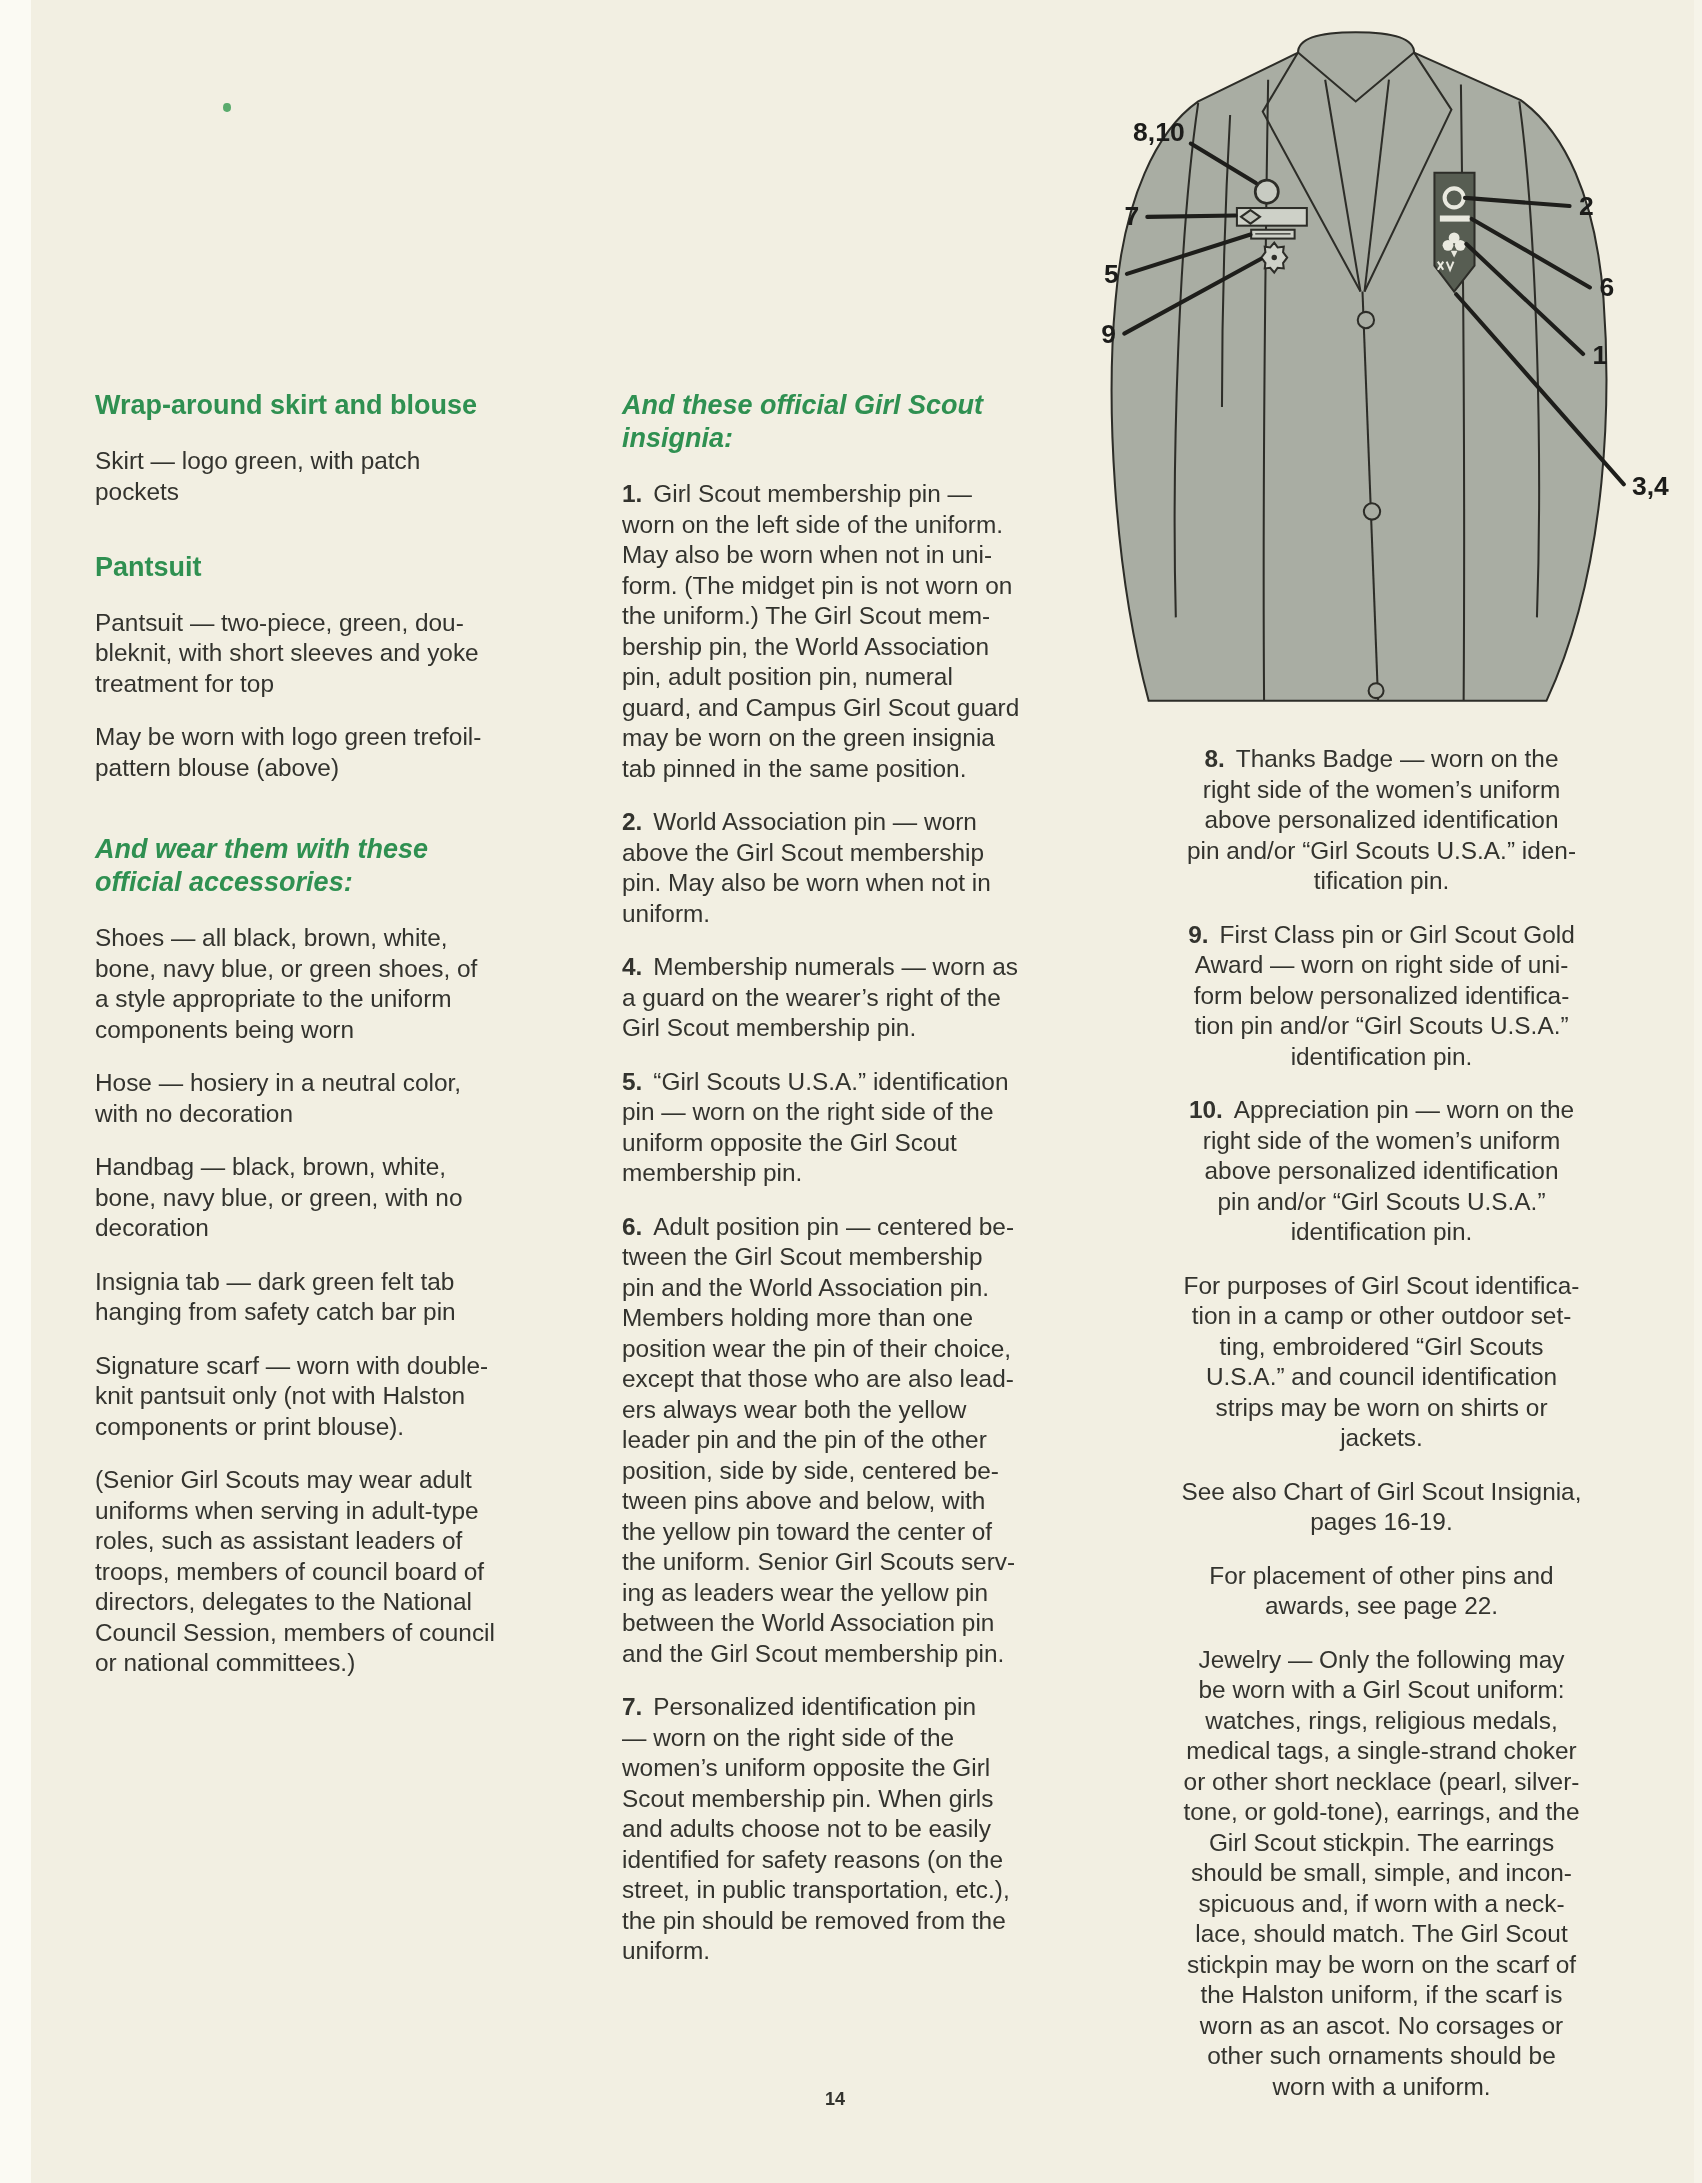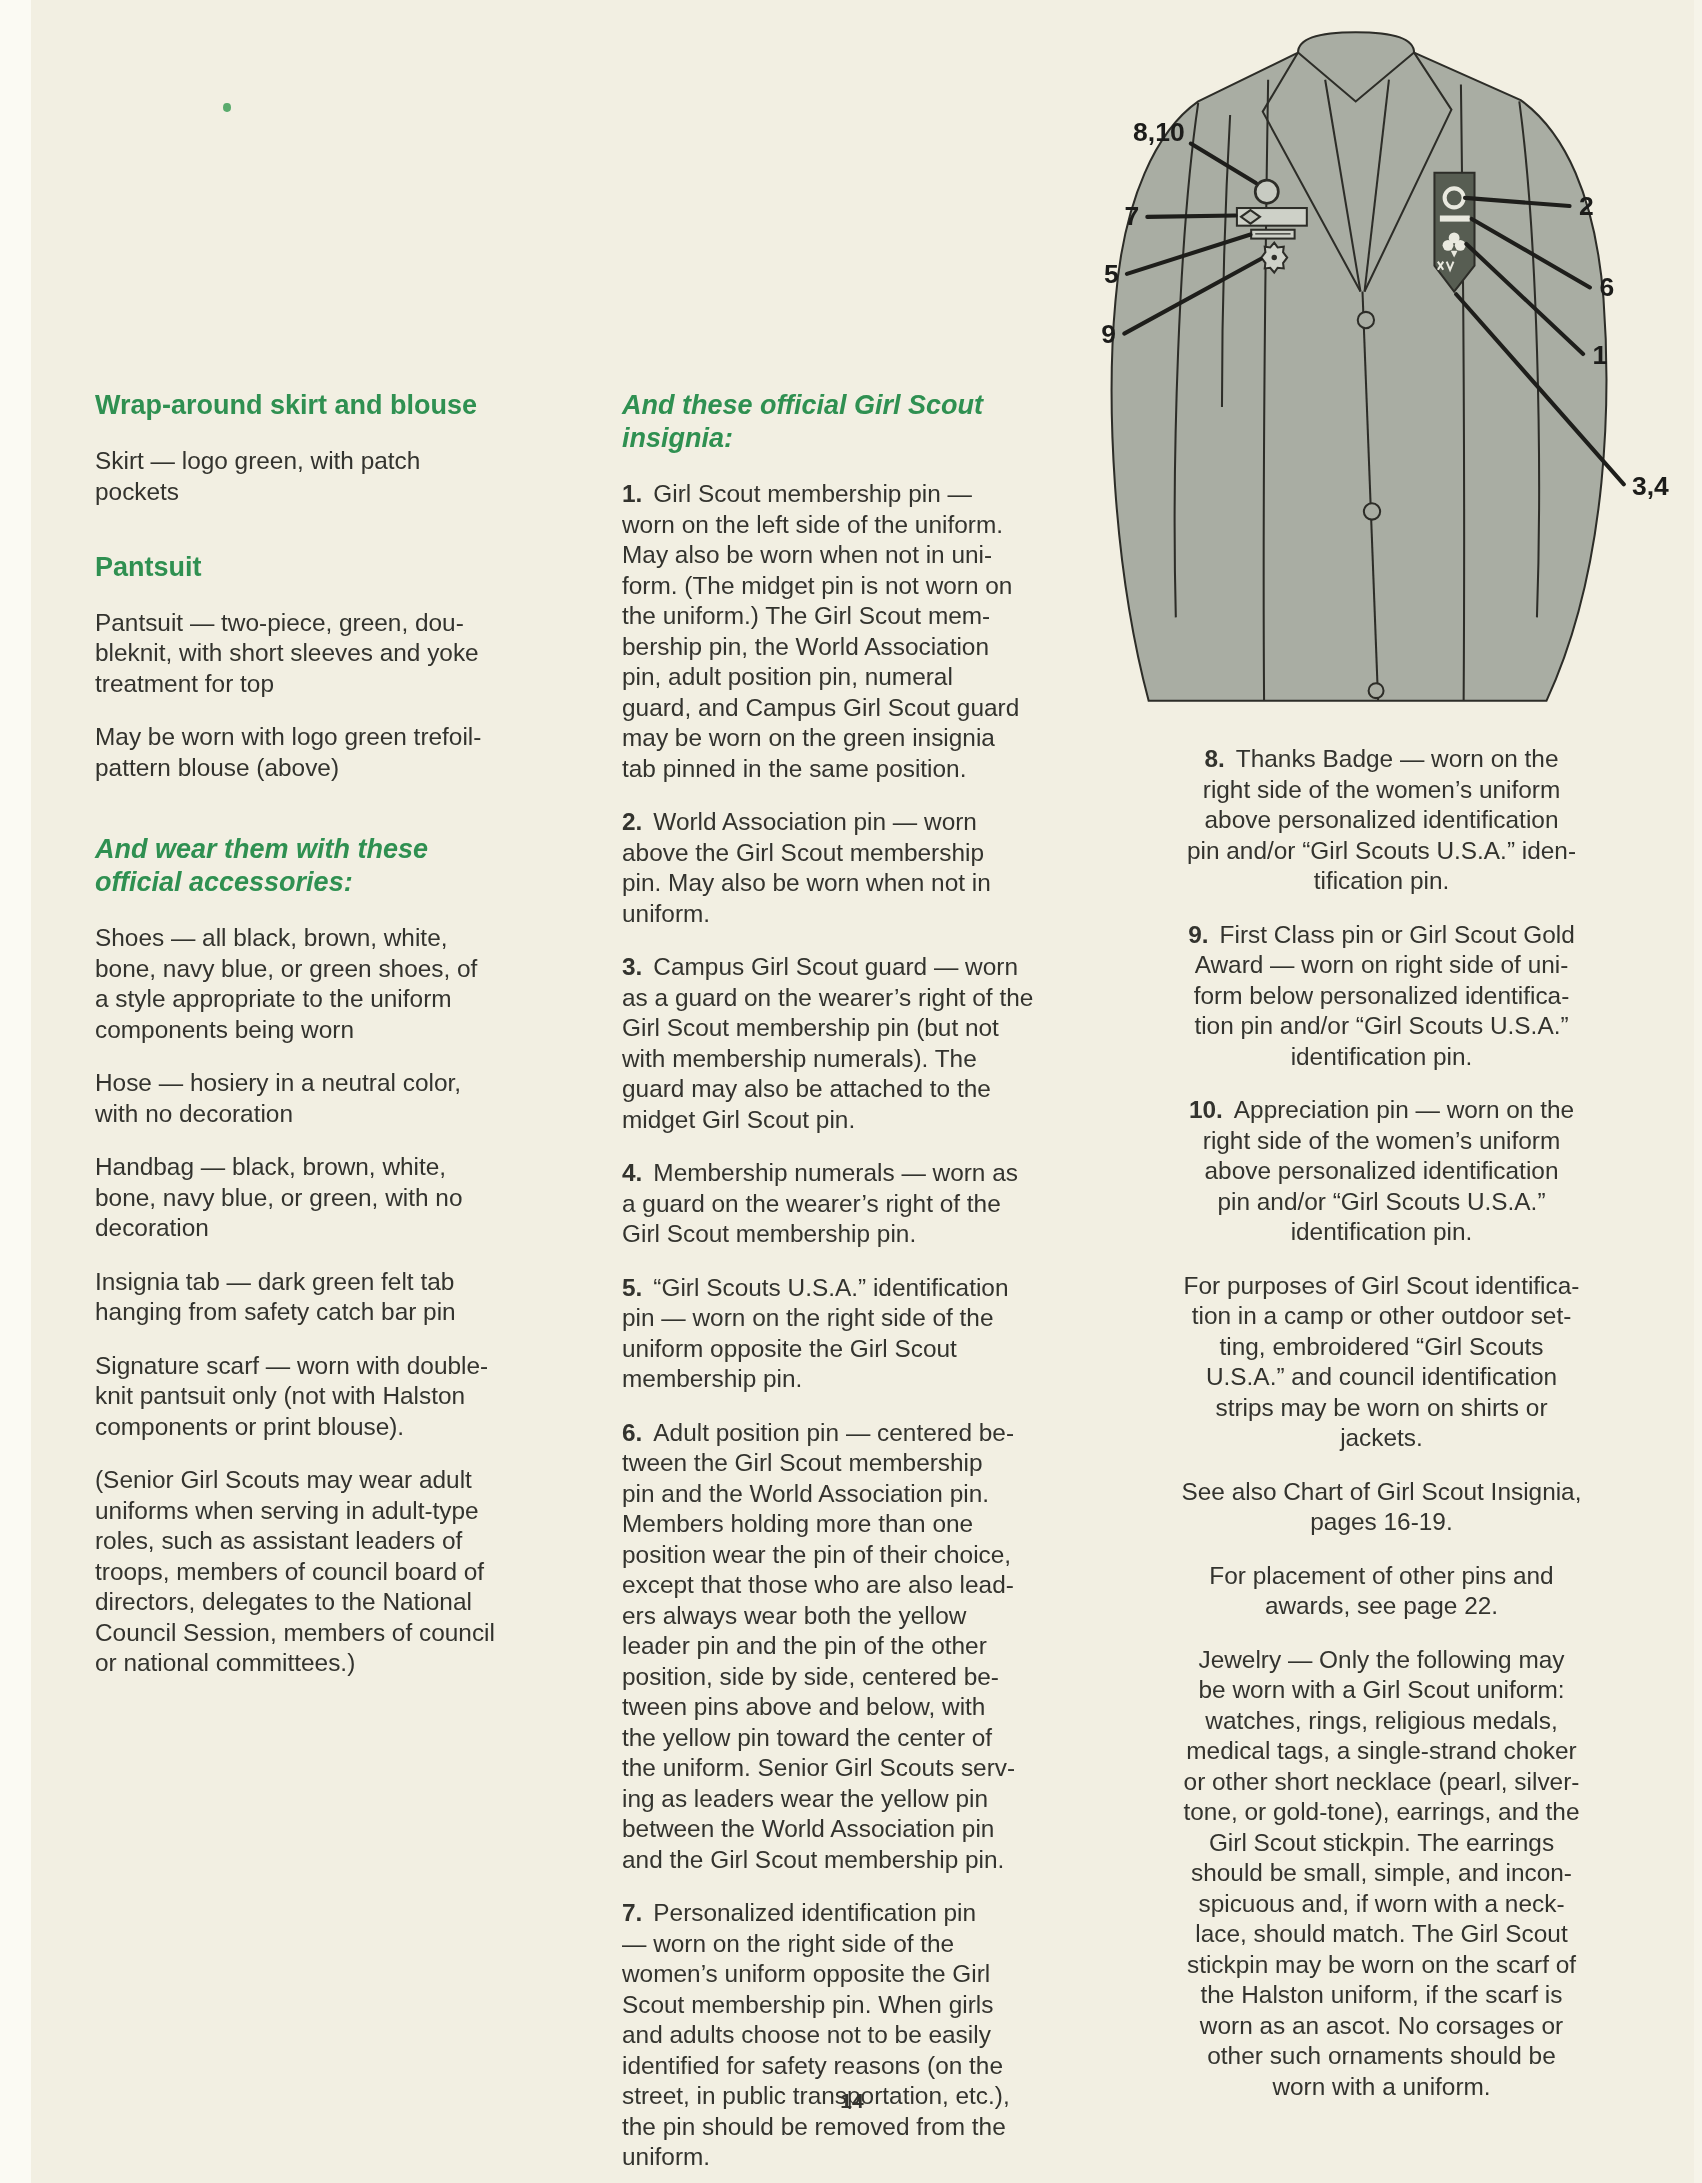--- a/index.html
+++ b/index.html
@@ -41,22 +41,21 @@
   .mt30{margin-top:20.4px;}
   .mt40{margin-top:27px;}
   .num{font-weight:700;margin-right:11px;}
   .item{margin-bottom:12.2px;}
   #col-left  {left:95px; top:377px; width:468px;}
   #col-mid   {left:622px; top:377px; width:472px;}
   #col-right {left:1144px;top:732px;width:475px;text-align:center;}
   .page-number{
     position:absolute;
     left:825px;top:2089px;width:54px;
-    text-align:center;
-    font-size:21px;font-weight:700;color:#33332e;
+    font-size:18px;font-weight:700;color:#33332e;
   }
   .artifact-dot{
     position:absolute;left:223px;top:103px;width:7.5px;height:8.8px;
     border-radius:50%;background:#3f9f58;opacity:.85;
   }
   #jacket-wrap{position:absolute;left:1059px;top:20.4px;width:645px;height:689px;}
   svg text.callout{
     font-family:"Liberation Sans", sans-serif;
     font-weight:700;font-size:39px;fill:#1c1c1a;
   }
@@ -114,26 +113,20 @@
 the uniform.) The Girl Scout mem-
 bership pin, the World Association
 pin, adult position pin, numeral
 guard, and Campus Girl Scout guard
 may be worn on the green insignia
 tab pinned in the same position.</span></p>
     <p class="item"><b class="num">2.</b><span>World Association pin — worn
 above the Girl Scout membership
 pin. May also be worn when not in
 uniform.</span></p>
-    <p class="item"><b class="num">3.</b><span>Campus Girl Scout guard — worn
-as a guard on the wearer’s right of the
-Girl Scout membership pin (but not
-with membership numerals). The
-guard may also be attached to the
-midget Girl Scout pin.</span></p>
     <p class="item"><b class="num">4.</b><span>Membership numerals — worn as
 a guard on the wearer’s right of the
 Girl Scout membership pin.</span></p>
     <p class="item"><b class="num">5.</b><span>“Girl Scouts U.S.A.” identification
 pin — worn on the right side of the
 uniform opposite the Girl Scout
 membership pin.</span></p>
     <p class="item"><b class="num">6.</b><span>Adult position pin — centered be-
 tween the Girl Scout membership
 pin and the World Association pin.

